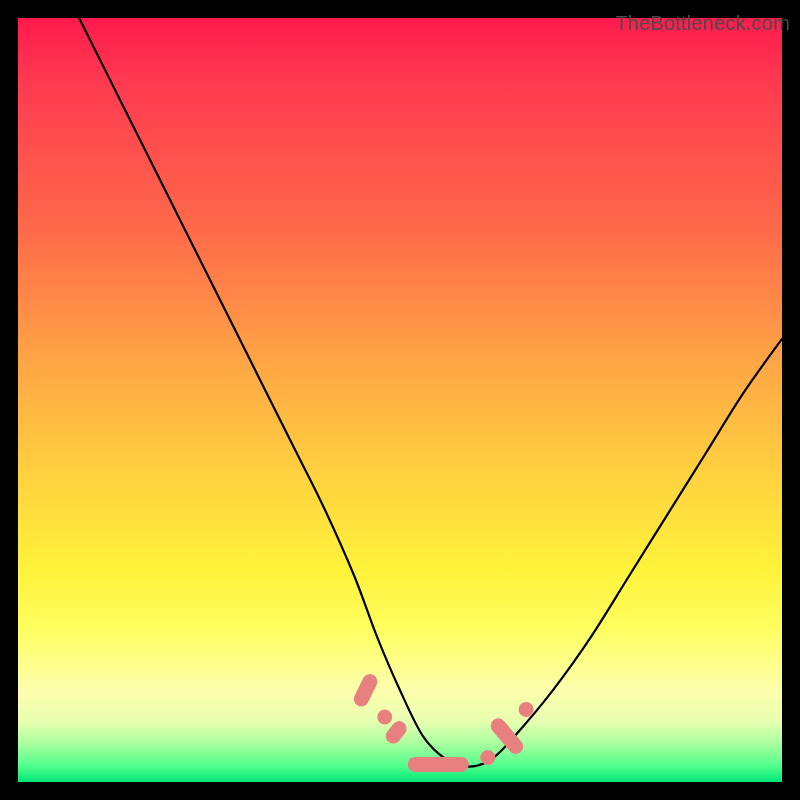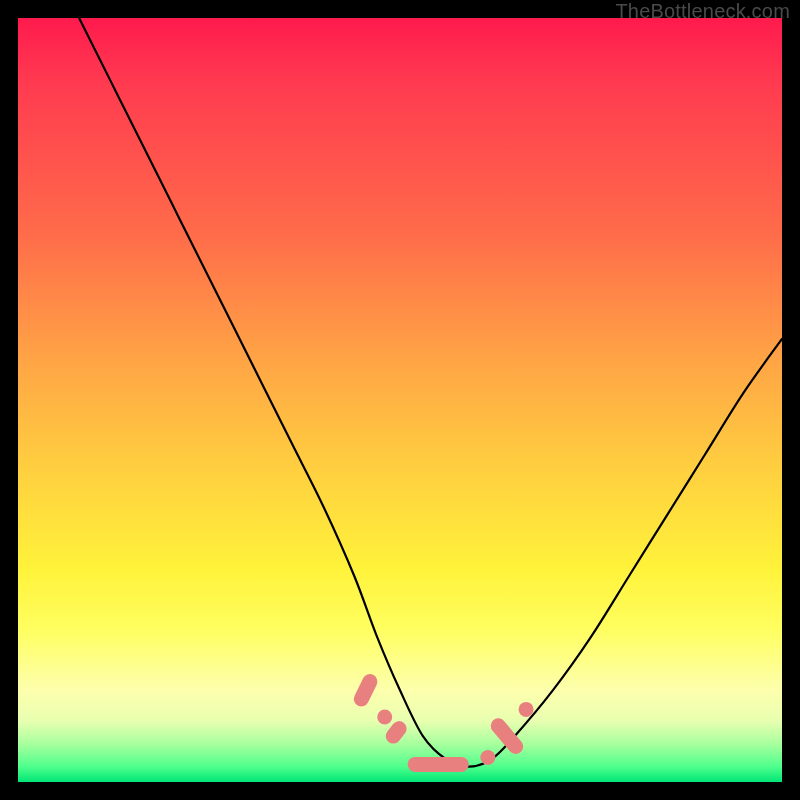--- a/index.html
+++ b/index.html
@@ -37,21 +37,21 @@
       #ffff60 80%,
       #fdffad 88%,
       #e8ffb0 92%,
       #a8ff9e 95%,
       #4fff8c 98%,
       #00e676 100%
     );
   }
   .watermark {
     position: absolute;
-    top: 0;
+    top: 12px;
     right: 10px;
     color: #4a4a4a;
     font-size: 20px;
     letter-spacing: 0.2px;
     font-weight: 400;
     user-select: none;
   }
   svg.curve {
     position: absolute;
     top: 0;

